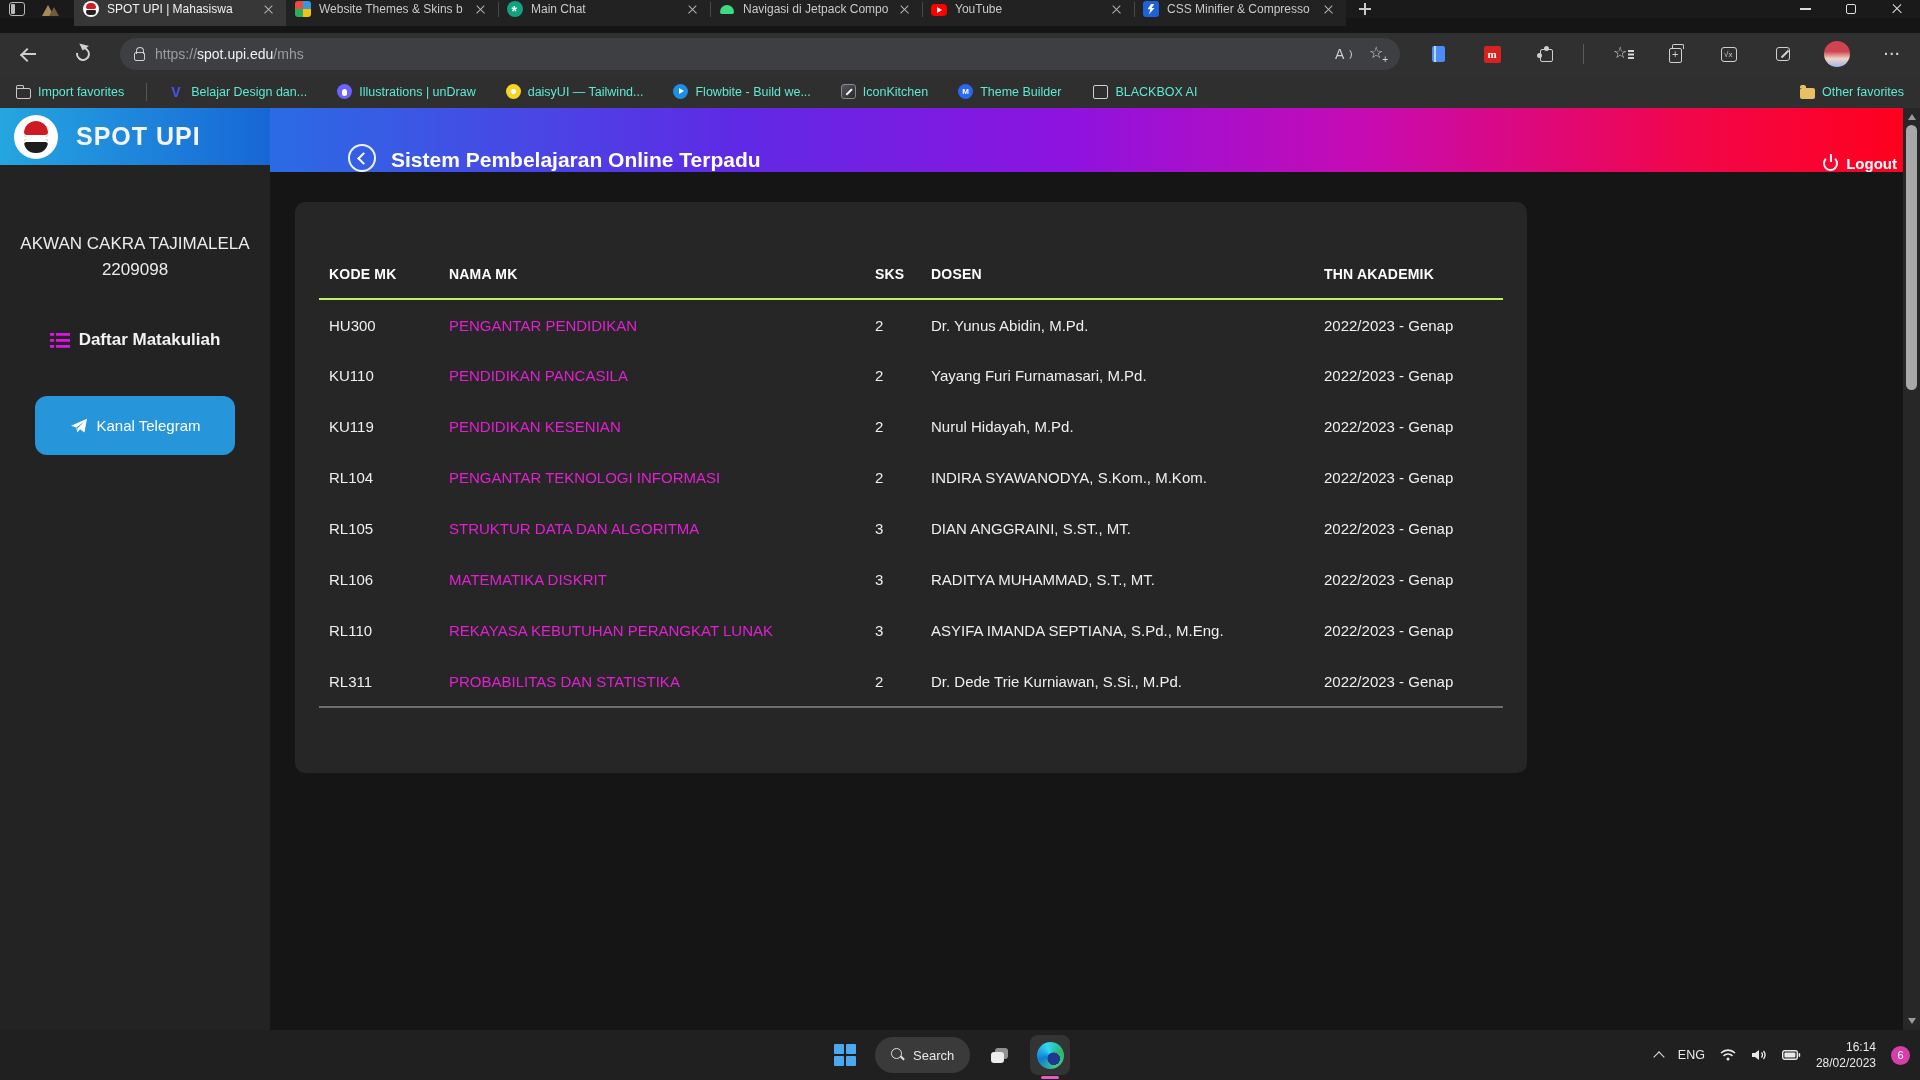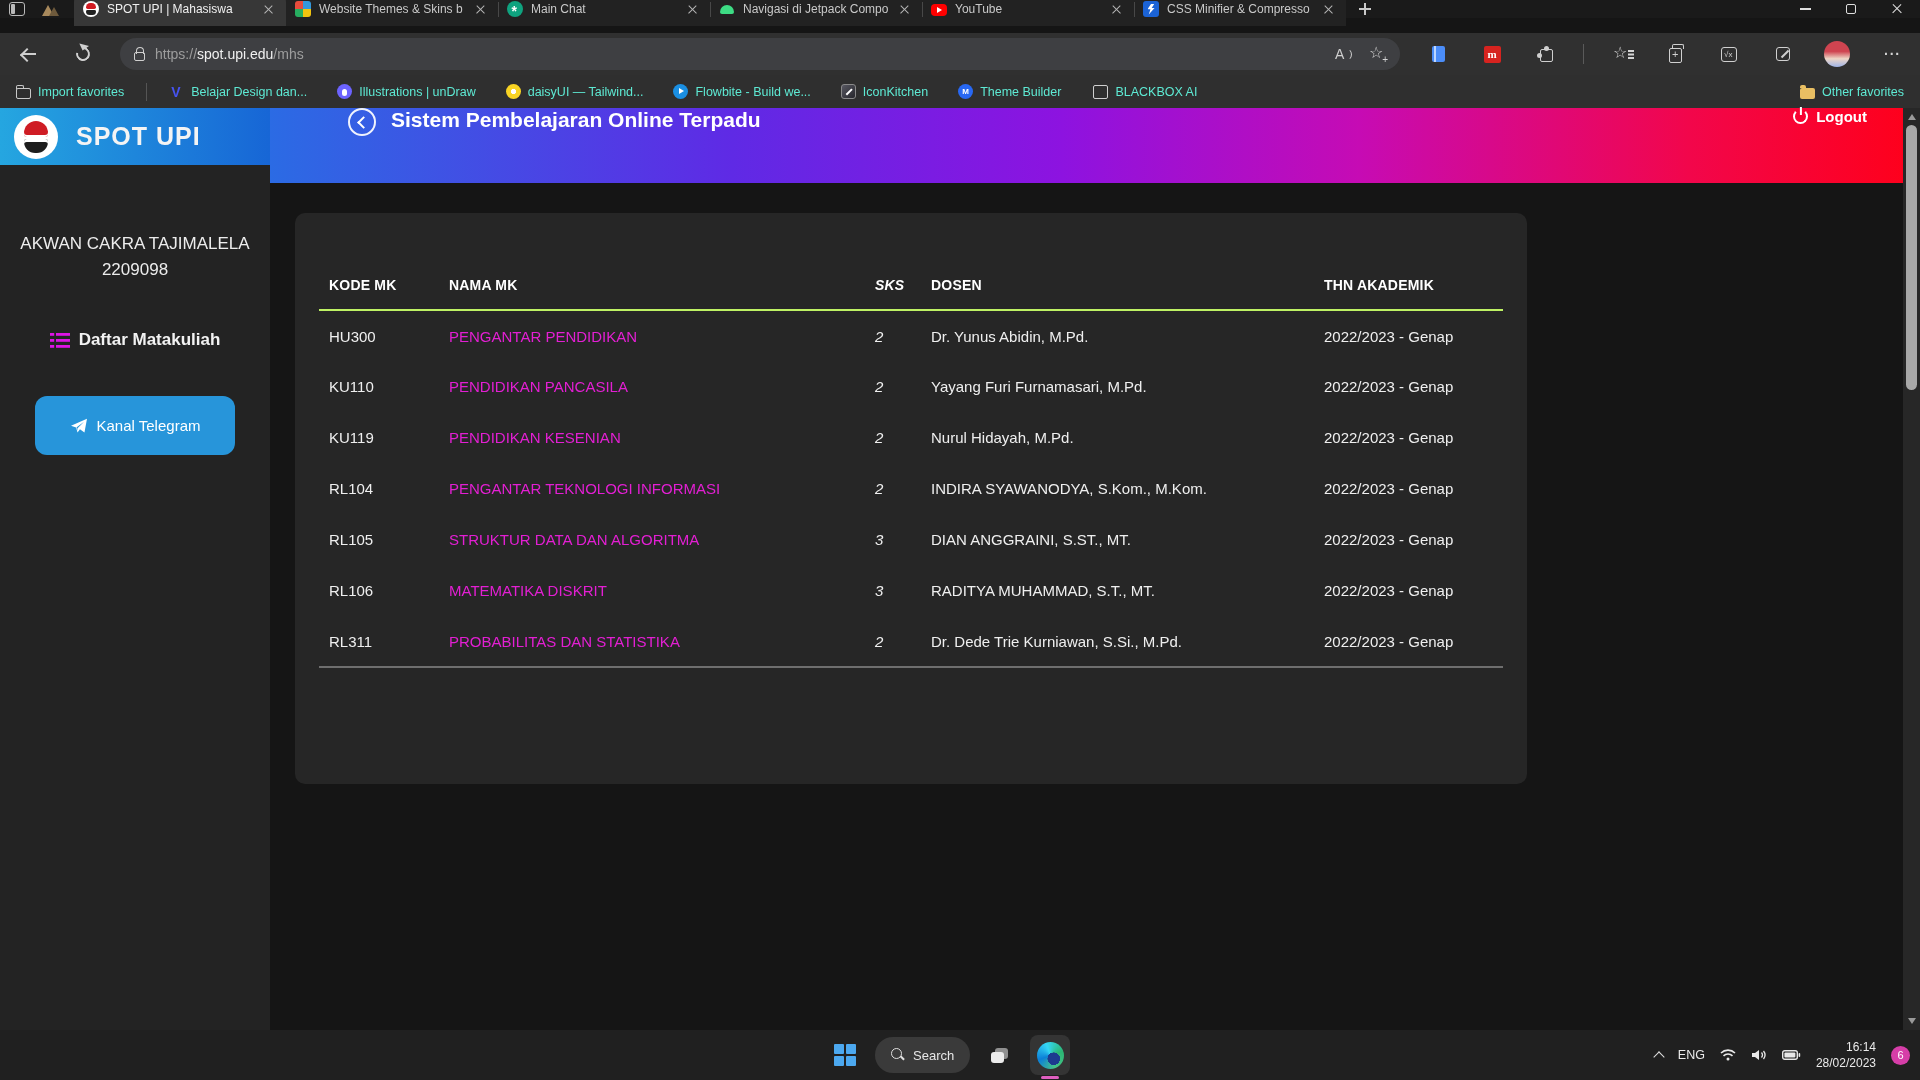--- a/index.html
+++ b/index.html
@@ -104,37 +104,37 @@
   .side-head{height:57px;background:linear-gradient(90deg,#25a6e0,#1766d6);display:flex;align-items:center;padding-left:14px;gap:18px;flex:0 0 57px;}
   .upi-logo{width:44px;height:44px;background:#fff;border-radius:50%;position:relative;flex:0 0 44px;}
   .upi-logo::before{content:"";position:absolute;left:10px;top:6px;width:24px;height:16px;background:#cf1c24;border-radius:12px 12px 3px 3px;box-shadow:inset 0 -2px 0 #fff;}
   .upi-logo::after{content:"";position:absolute;left:10px;bottom:6px;width:24px;height:14px;background:#1d1d1d;border-radius:3px 3px 12px 12px;box-shadow:inset 0 3px 0 #fff;}
   .brand{font-size:25px;font-weight:700;color:#f4f4f4;letter-spacing:1px;}
   .student{margin-top:66px;text-align:center;color:#ececec;font-size:17px;line-height:26px;padding:0 14px;}
   .menu-item{margin-top:47px;display:flex;align-items:center;justify-content:center;gap:9px;color:#f2f2f2;font-weight:700;font-size:17px;}
   .tele-btn{margin:46px auto 0;width:200px;height:59px;border-radius:12px;background:#2795da;color:#fff;font-size:15px;display:flex;align-items:center;justify-content:center;gap:9px;border:none;}
 
   .main{flex:1;position:relative;background:#151515;}
-  .app-header{height:75px;background:linear-gradient(90deg,#2b6be4 0%,#5f2ae5 28%,#8d13e0 48%,#c60bb4 66%,#f2064b 86%,#ff0019 100%);display:flex;align-items:flex-start;padding:0 53px 0 78px;}
+  .app-header{height:64px;background:linear-gradient(90deg,#2b6be4 0%,#5f2ae5 28%,#8d13e0 48%,#c60bb4 66%,#f2064b 86%,#ff0019 100%);display:flex;align-items:flex-end;padding:0 23px 0 78px;}
   .hdr-back{width:28px;height:28px;border:2px solid rgba(255,255,255,.92);border-radius:50%;position:relative;flex:0 0 28px;}
   .hdr-back::before{content:"";position:absolute;left:9px;top:8px;width:7px;height:7px;border-left:2.2px solid #fff;border-bottom:2.2px solid #fff;transform:rotate(45deg);}
   .hdr-title{color:#fff;font-size:21px;font-weight:600;margin-left:15px;}
   .logout{margin-left:auto;display:flex;align-items:center;gap:8px;color:#fff;font-size:15px;font-weight:700;}
   .ic-power{width:15px;height:15px;border:2.2px solid #fff;border-radius:50%;border-top-color:transparent;position:relative;}
   .ic-power::before{content:"";position:absolute;top:-4px;left:50%;transform:translateX(-50%);width:2.2px;height:8px;background:#fff;}
 
   .card{margin:30px 0 0 25px;width:1232px;height:571px;background:#262626;border-radius:10px;padding:30px 24px 0;}
   .card-title{color:#fff;font-size:20px;font-weight:700;padding-left:5px;}
   table.mk{width:100%;border-collapse:collapse;table-layout:fixed;margin-top:24px;}
   table.mk th{color:#fff;font-size:14px;font-weight:700;text-align:left;padding:10px 10px 16px;border-bottom:2px solid #bef264;letter-spacing:.2px;}
   table.mk td{color:#efefef;font-size:15px;height:51px;padding:0 10px;}
   table.mk tbody tr:last-child td{border-bottom:2px solid #6e6e6e;}
   table.mk th:nth-child(1),table.mk td:nth-child(1){width:120px;}
   table.mk th:nth-child(2),table.mk td:nth-child(2){width:426px;}
-  table.mk th:nth-child(3),table.mk td:nth-child(3){width:56px;font-style:italic;}
+  table.mk th:nth-child(3),table.mk td:nth-child(3){width:56px;}
   table.mk th:nth-child(4),table.mk td:nth-child(4){width:393px;}
   .mk-link{color:#e31fd3;cursor:pointer;}
 
   
   .scrollbar{position:absolute;right:0;top:0;bottom:0;width:17px;background:#272727;}
   .sb-up,.sb-down{position:absolute;left:4.5px;width:0;height:0;}
   .sb-up{top:6px;border-left:4px solid transparent;border-right:4px solid transparent;border-bottom:6px solid #9a9a9a;}
   .sb-down{bottom:6px;border-left:4px solid transparent;border-right:4px solid transparent;border-top:6px solid #9a9a9a;}
   .sb-thumb{position:absolute;left:3px;top:17px;width:11px;height:265px;background:#a8a8a8;border-radius:6px;}
 
@@ -403,20 +403,27 @@
                 <td>2022/2023 - Genap</td>
               </tr>
               <tr>
                 <td>RL106</td>
                 <td><span class="mk-link">MATEMATIKA DISKRIT</span></td>
                 <td>3</td>
                 <td>RADITYA MUHAMMAD, S.T., MT.</td>
                 <td>2022/2023 - Genap</td>
               </tr>
               <tr>
+                <td>RL110</td>
+                <td><span class="mk-link">REKAYASA KEBUTUHAN PERANGKAT LUNAK</span></td>
+                <td>3</td>
+                <td>ASYIFA IMANDA SEPTIANA, S.Pd., M.Eng.</td>
+                <td>2022/2023 - Genap</td>
+              </tr>
+              <tr>
                 <td>RL311</td>
                 <td><span class="mk-link">PROBABILITAS DAN STATISTIKA</span></td>
                 <td>2</td>
                 <td>Dr. Dede Trie Kurniawan, S.Si., M.Pd.</td>
                 <td>2022/2023 - Genap</td>
               </tr>
             </tbody>
         </table>
       </div>
     </div>

